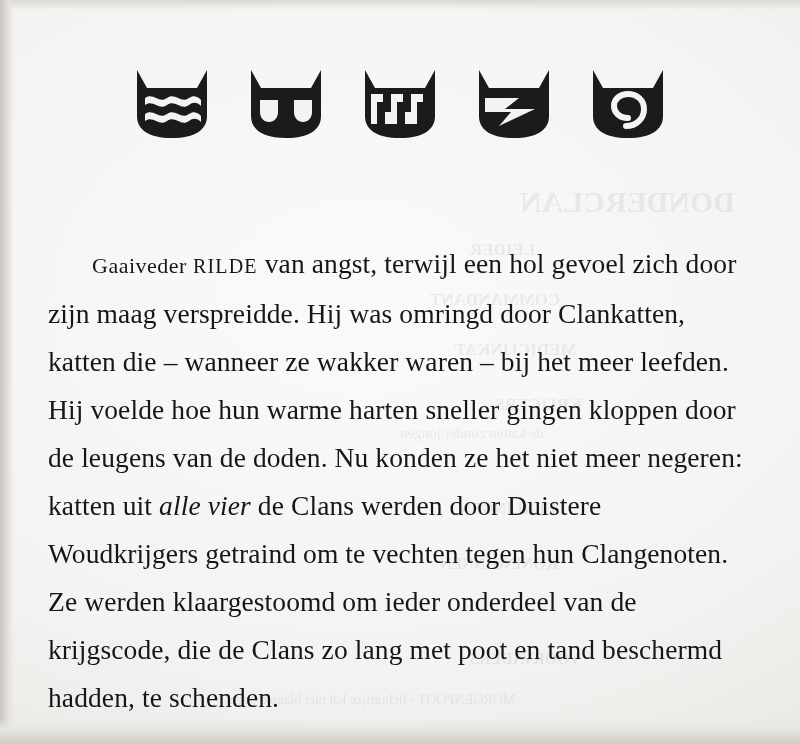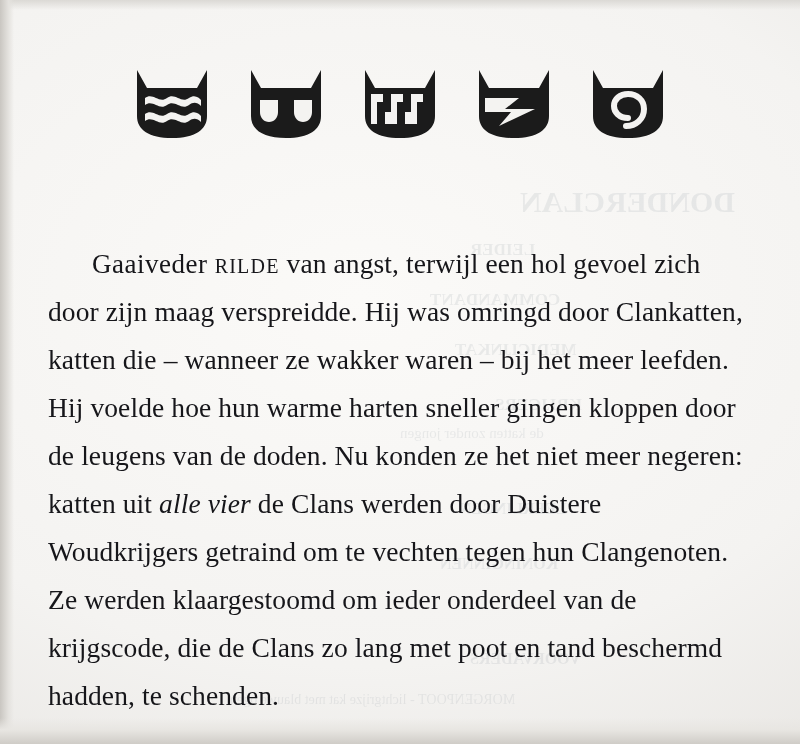--- a/index.html
+++ b/index.html
@@ -85,21 +85,21 @@
     font-size: 27.5px;
     line-height: 48px;
     text-align: left;
     letter-spacing: 0.1px;
   }
   #body-text p {
     margin: 0;
     text-indent: 44px;
   }
   .smallcaps-lead {
-    font-size: 27px;
+    font-size: 22px;
     letter-spacing: 0.5px;
   }
   .smallcaps {
     font-variant: small-caps;
     font-size: 28px;
     letter-spacing: 1.2px;
   }
   em { font-style: italic; }
 </style>
 </head>

